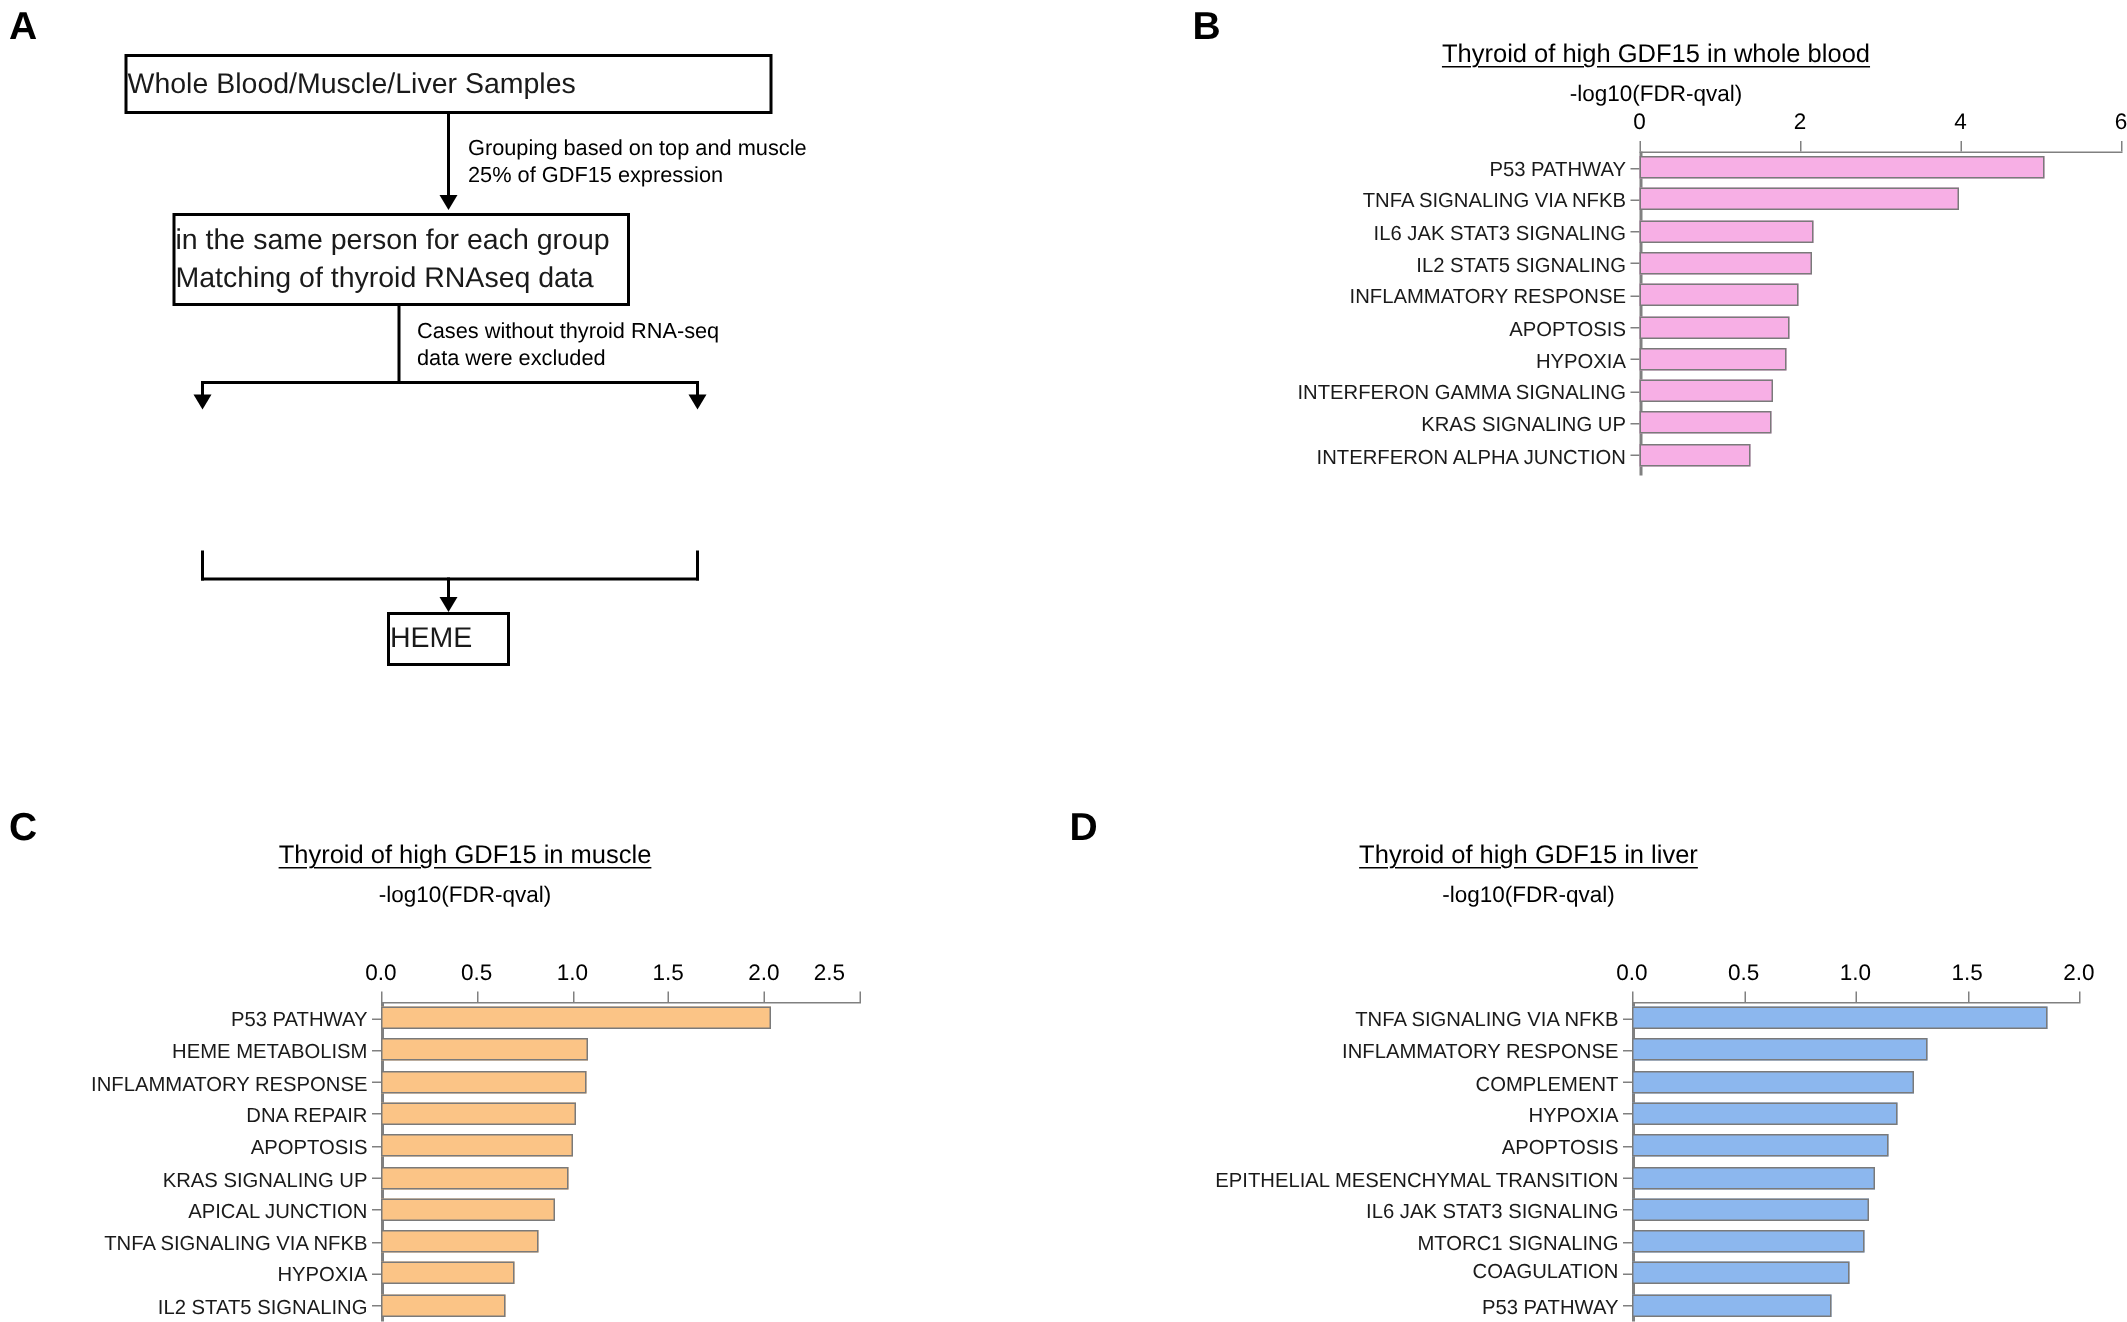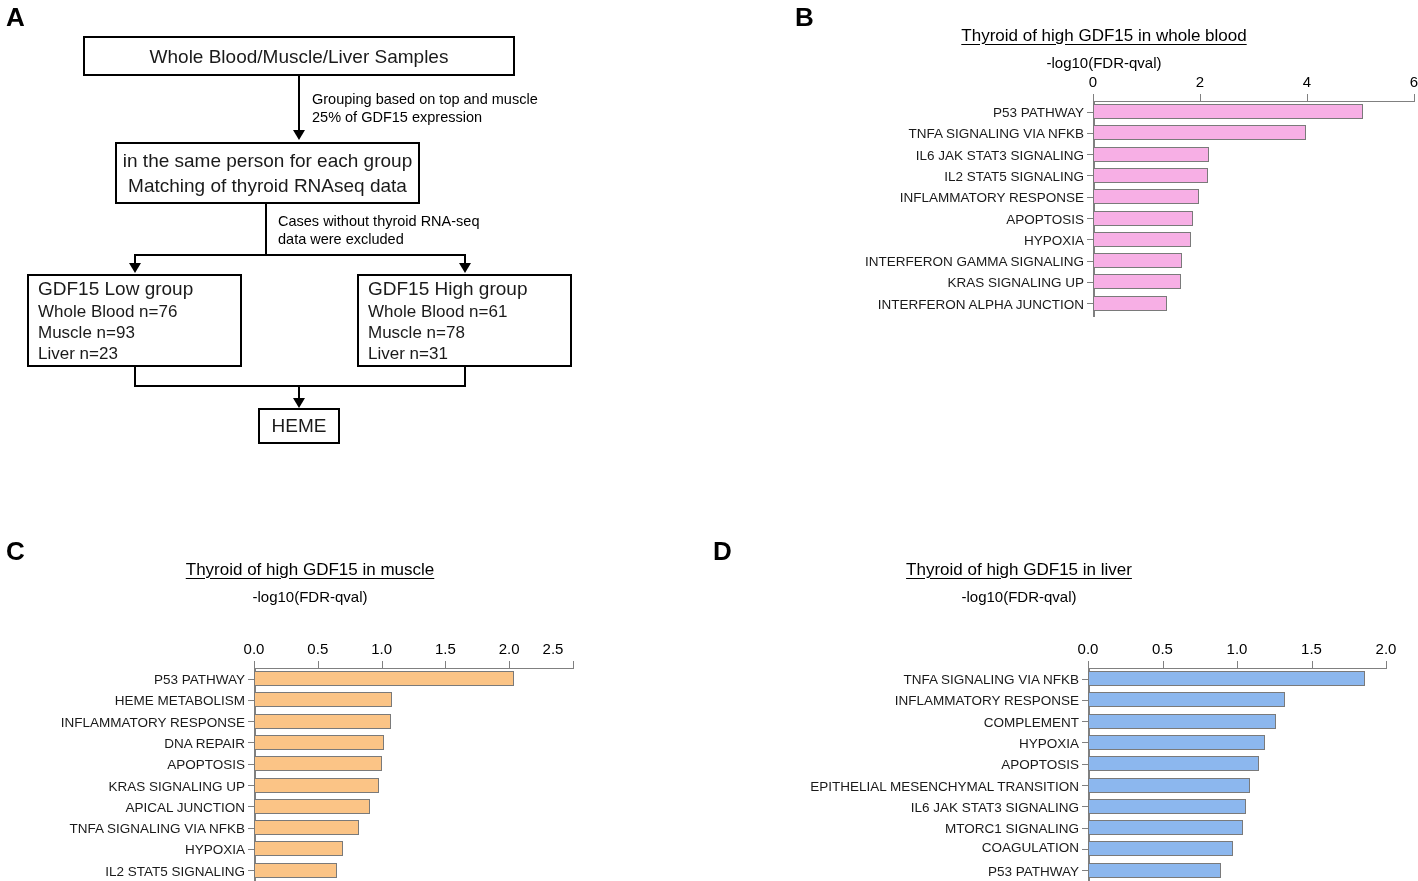--- a/index.html
+++ b/index.html
@@ -11,21 +11,21 @@
   .panel-letter{
     position:absolute;font-weight:bold;font-size:26px;line-height:1;color:#000;
   }
 
   
   #flow{position:absolute;left:0;top:0;width:709px;height:470px;}
   .fbox{
     position:absolute;border:2px solid #000;background:#fff;box-sizing:border-box;
     display:flex;flex-direction:column;justify-content:center;
   }
-  .fbox.center{align-items:center;text-align:center;}
+  .fbox.center{align-items:flex-start;text-align:center;}
   .fbox.left{align-items:flex-start;text-align:left;padding-left:9px;}
   .fbox-line{font-size:17px;line-height:21px;white-space:nowrap;}
   .fbox-line.big{font-size:19px;line-height:24px;}
   .fbox-line.title{font-size:19px;line-height:25px;}
   .vline{position:absolute;width:2px;background:#000;}
   .hline{position:absolute;height:2px;background:#000;}
   .arrowdown{
     position:absolute;width:0;height:0;
     border-left:6px solid transparent;border-right:6px solid transparent;
     border-top:10px solid #000;
@@ -79,33 +79,21 @@
 
   <div class="vline" style="left:265px;top:204px;height:51px;"></div>
   <div class="hline" style="left:134px;top:254px;width:332px;"></div>
   <div class="vline" style="left:134px;top:254px;height:11px;"></div>
   <div class="vline" style="left:464px;top:254px;height:11px;"></div>
   <div class="arrowdown" style="left:129px;top:263px;"></div>
   <div class="arrowdown" style="left:459px;top:263px;"></div>
   <div class="annot" style="left:278px;top:212px;">Cases without thyroid RNA-seq</div>
   <div class="annot" style="left:278px;top:230px;">data were excluded</div>
 
-  <div class="fbox left" style="left:27px;top:274px;width:215px;height:93px;">
-    <div class="fbox-line big">GDF15 Low group</div>
-    <div class="fbox-line">Whole Blood n=76</div>
-    <div class="fbox-line">Muscle n=93</div>
-    <div class="fbox-line">Liver n=23</div>
-  </div>
-
-  <div class="fbox left" style="left:357px;top:274px;width:215px;height:93px;">
-    <div class="fbox-line big">GDF15 High group</div>
-    <div class="fbox-line">Whole Blood n=61</div>
-    <div class="fbox-line">Muscle n=78</div>
-    <div class="fbox-line">Liver n=31</div>
-  </div>
+
 
   <div class="vline" style="left:134px;top:367px;height:20px;"></div>
   <div class="vline" style="left:464px;top:367px;height:20px;"></div>
   <div class="hline" style="left:134px;top:385px;width:332px;"></div>
   <div class="vline" style="left:298px;top:385px;height:16px;"></div>
   <div class="arrowdown" style="left:293px;top:398px;"></div>
 
   <div class="fbox center" style="left:258px;top:408px;width:82px;height:36px;">
     <div class="fbox-line big">HEME</div>
   </div>

